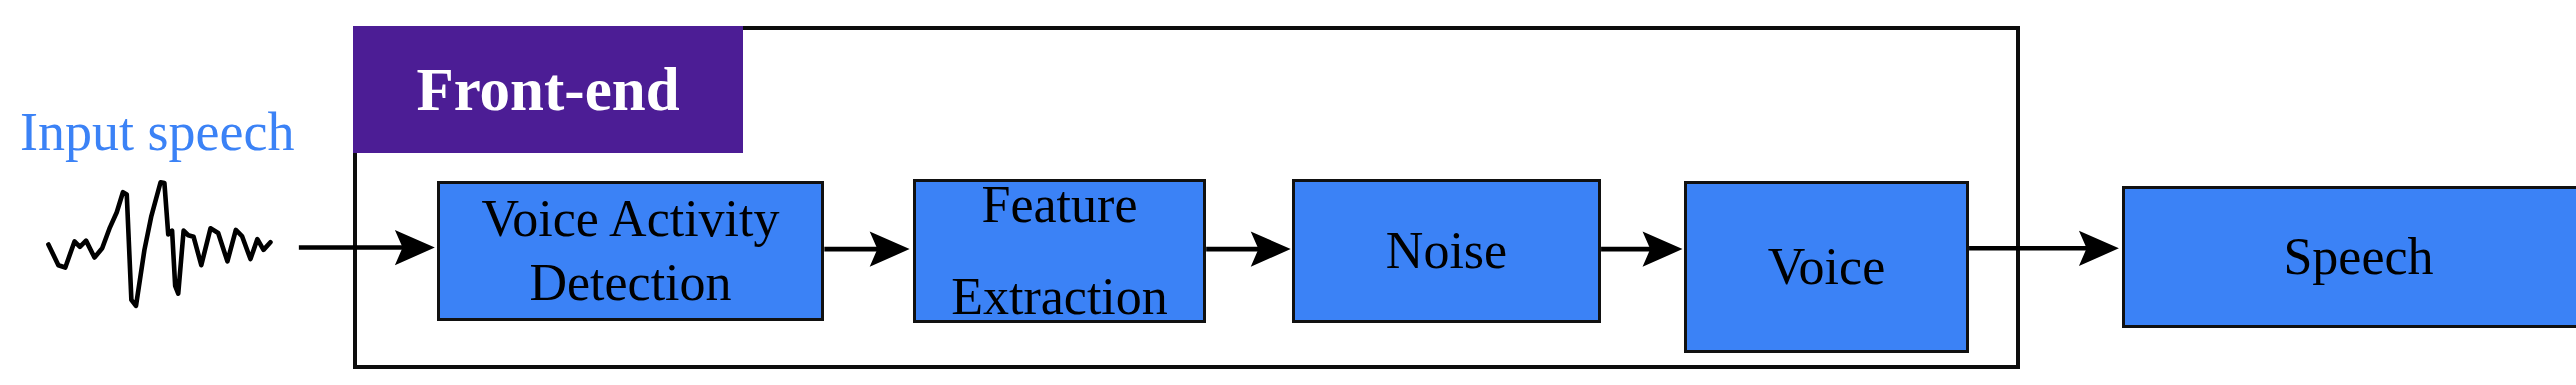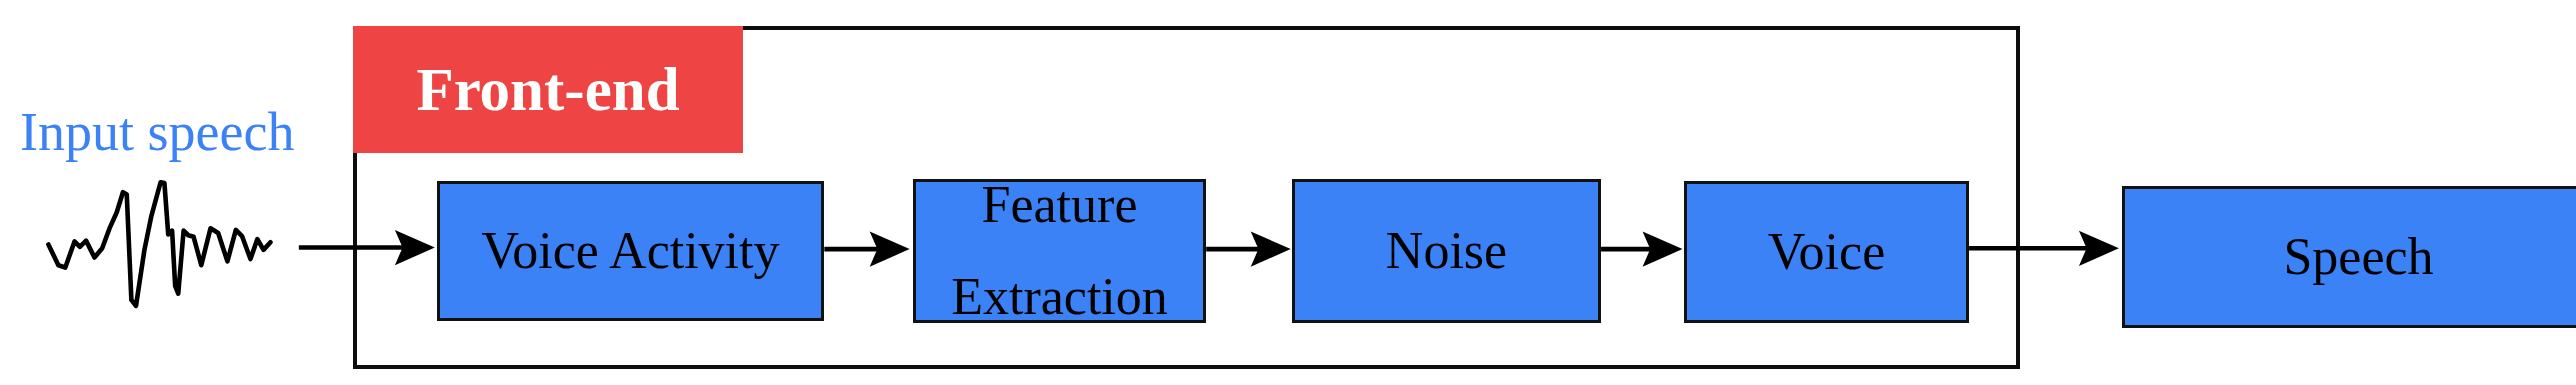--- a/index.html
+++ b/index.html
@@ -33,21 +33,21 @@
     width: 2576px;
     height: 386px;
     z-index: 2;
   }
   .frontend-label {
     position: absolute;
     left: 353px;
     top: 26px;
     width: 390px;
     height: 127px;
-    background: #ef4444;
+    background: #4c1d95;
     color: #ffffff;
     display: flex;
     align-items: center;
     justify-content: center;
     font-weight: bold;
     font-size: 61px;
     z-index: 3;
   }
   .input-label {
     position: absolute;
@@ -70,21 +70,21 @@
     justify-content: center;
     text-align: center;
     color: #000000;
     font-size: 52px;
     line-height: 64px;
     z-index: 3;
   }
   .block-vad     { left: 437px;  top: 181px; width: 387px; height: 140px; }
   .block-feature { left: 913px; top: 179px; width: 293px; height: 144px; gap: 28px; }
   .block-noise   { left: 1292px; top: 179px; width: 309px; height: 144px; text-align: right; }
-  .block-trigger { left: 1684px; top: 181px; width: 285px; height: 142px; }
+  .block-trigger { left: 1684px; top: 181px; width: 285px; height: 172px; }
   .block-speech  { left: 2122px; top: 186px; width: 473px; height: 142px; }
   .bl { display: block; }
 </style>
 </head>
 <body>
 
 <div class="canvas">
 
   <div class="frontend-container"></div>
 
@@ -119,20 +119,21 @@
   </svg>
 
   <div class="frontend-label">
     <span>Front-end</span>
   </div>
 
   <div class="input-label">Input speech</div>
 
   <div class="block block-vad">
     <span class="bl">Voice Activity</span>
+    <span class="bl">Detection</span>
   </div>
 
   <div class="block block-feature">
     <span class="bl">Feature</span>
     <span class="bl">Extraction</span>
   </div>
 
   <div class="block block-noise">
     <span class="bl">Noise</span>
   </div>

